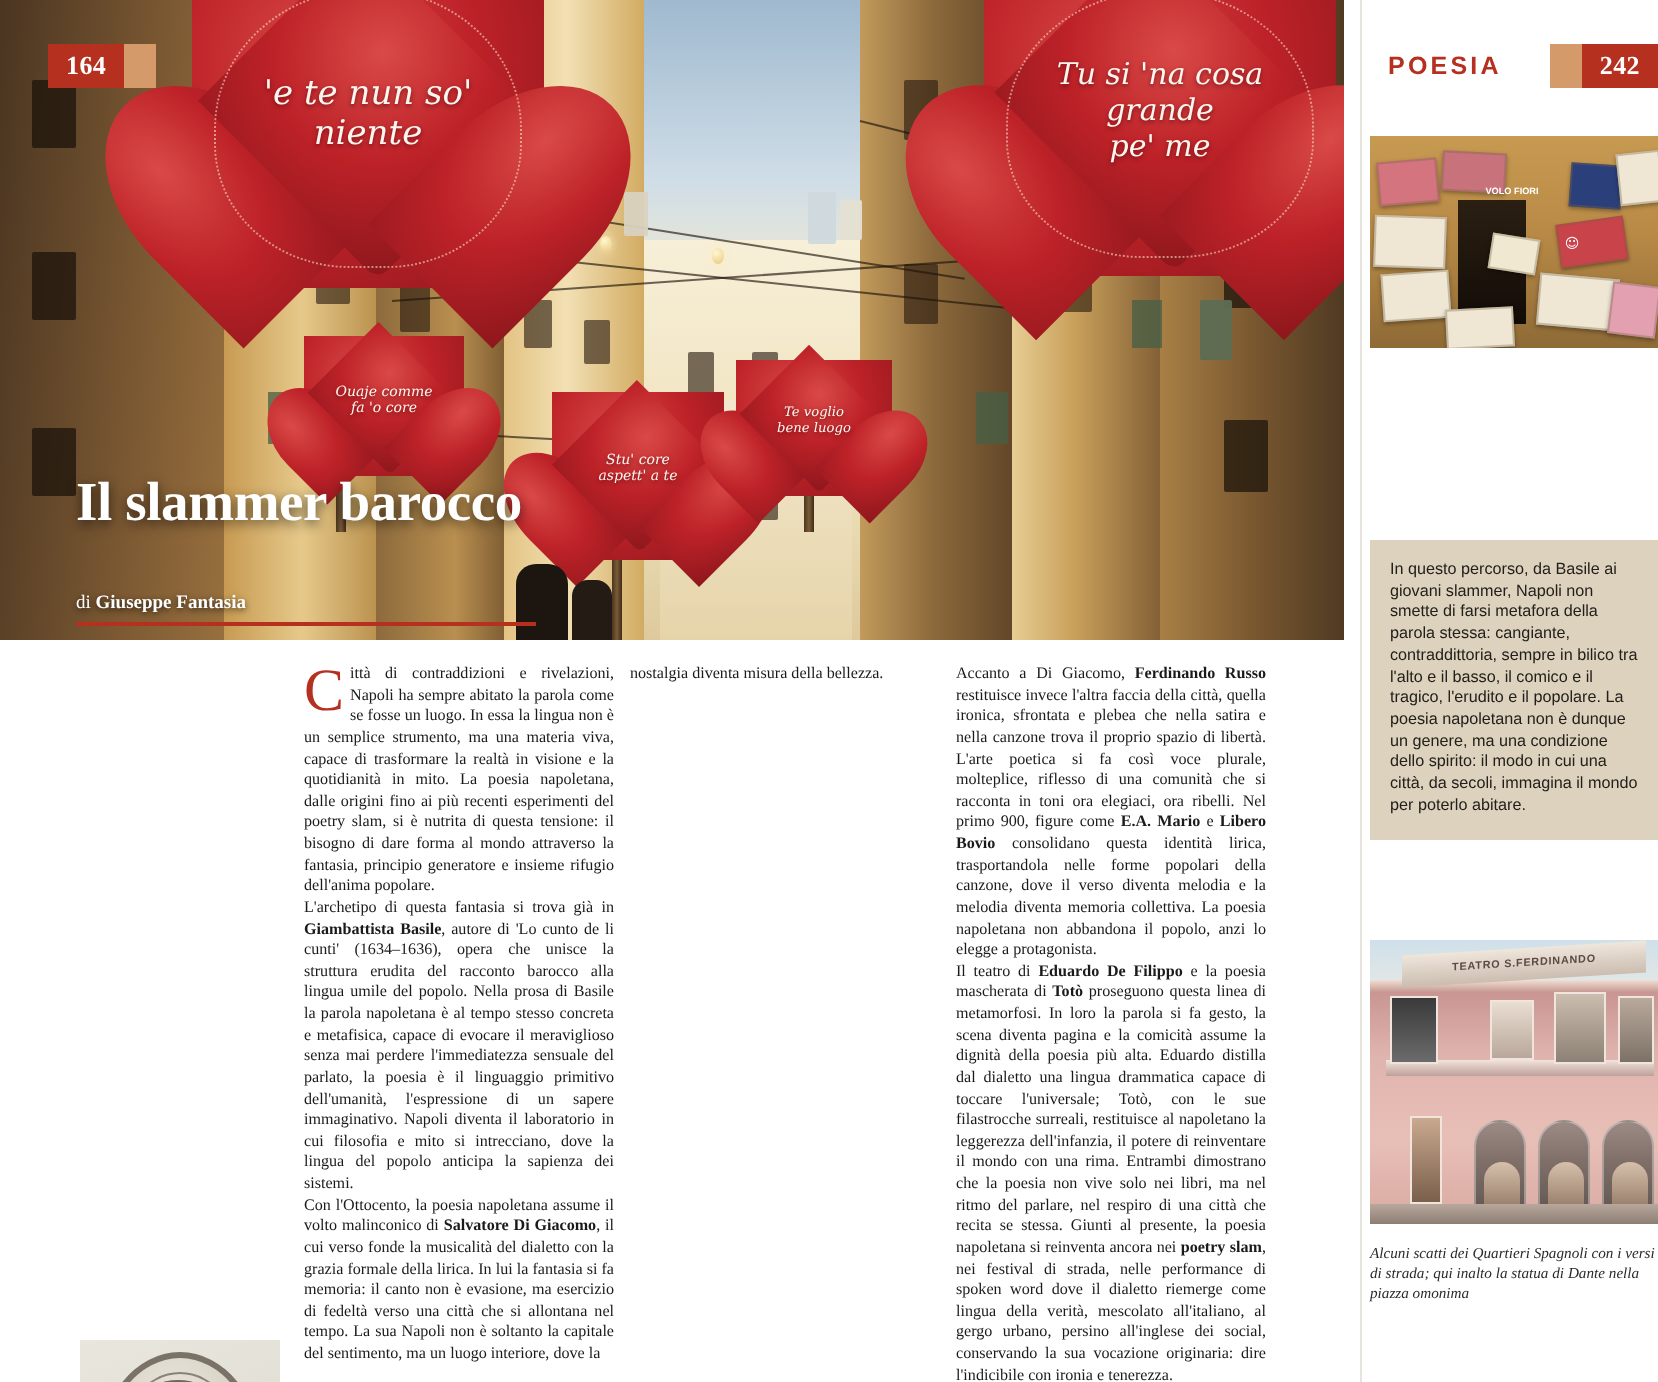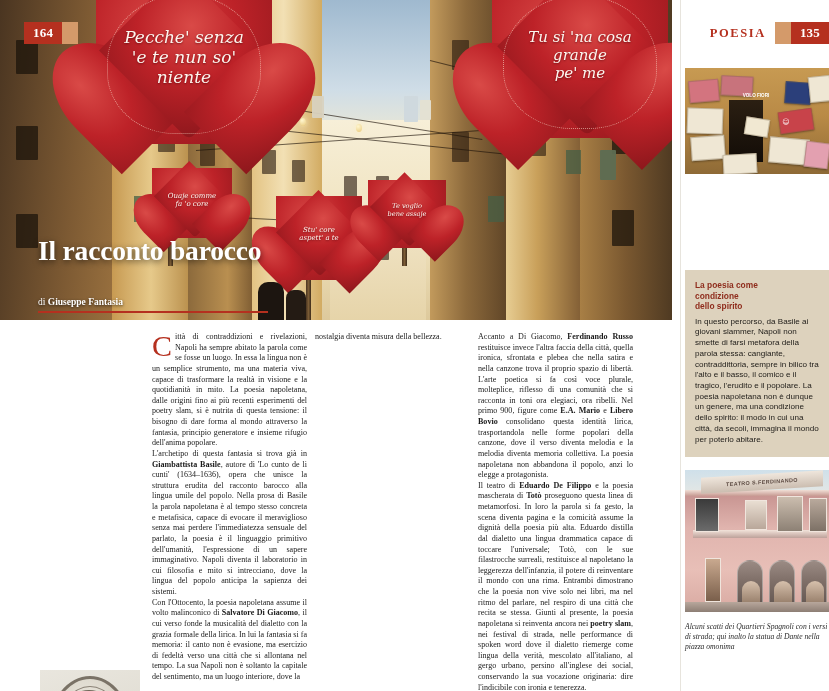--- a/index.html
+++ b/index.html
@@ -108,22 +108,22 @@
   .folio-tab { width:16px; background:#d49a6a; }
   .hdr-kicker {
     color:#ffffff; font-family:"Liberation Serif", serif; font-weight:700;
     font-size:15px; margin-left:12px; display:flex; align-items:center;
     text-shadow:0 1px 3px rgba(0,0,0,.55); letter-spacing:.2px;
   }
 
   
   .hdr-right { position:absolute; right:0px; top:22px; display:flex; align-items:stretch; z-index:12; }
   .hdr-section {
-    color:#b5301f; font-family:Liberation Serif, serif; font-weight:700; font-size:12.5px;
-    letter-spacing:1.6px; display:flex; align-items:center; margin-right:9px;
+    color:#b5301f; font-family:Liberation Sans, sans-serif; font-weight:700; font-size:12.5px;
+    letter-spacing:1.6px; display:flex; align-items:center; margin-right:24px;
   }
 
   
   .hero-title {
     position:absolute; left:38px; top:236px; z-index:12;
     color:#ffffff; font-family:"Liberation Serif", serif; font-weight:700;
     font-size:27.5px; line-height:1.07; letter-spacing:-0.2px;
     text-shadow:0 2px 6px rgba(0,0,0,.6);
   }
   .hero-title div { white-space:nowrap; }
@@ -314,21 +314,20 @@
       <div class="laundry" style="left:420px; top:100px; width:11px; height:20px; background:#e4e0d2;"></div>
       <div class="laundry" style="left:312px; top:96px;  width:12px; height:22px; background:#d8d2c0;"></div>
       <div class="laundry" style="left:600px; top:150px; width:16px; height:30px; background:#5d6d52;"></div>
 
       <div class="heart" style="left:96px; top:-16px; width:176px; height:160px; z-index:10;">
         <div class="shape">
             <div class="body"></div>
           </div>
         <div class="heart-dots"></div>
         <div class="heart-txt" style="font-size:17px; padding-bottom:14px;">
-          <span>Pecche' senza</span>
           <span>'e te nun so'</span>
           <span>niente</span>
         </div>
       </div>
 
       <div class="heart" style="left:492px; top:-14px; width:176px; height:152px; z-index:10;">
         <div class="shape">
             <div class="body"></div>
           </div>
         <div class="heart-dots"></div>
@@ -361,34 +360,34 @@
         </div>
       </div>
 
       <div class="heart-pole" style="left:402px; top:222px; width:5px; height:44px; z-index:8;"></div>
       <div class="heart" style="left:368px; top:180px; width:78px; height:68px; z-index:9;">
         <div class="shape">
             <div class="body"></div>
           </div>
         <div class="heart-txt" style="font-size:6.6px; padding-bottom:6px;">
           <span>Te voglio</span>
-          <span>bene assaje</span>
+          <span>bene luogo</span>
         </div>
       </div>
 
       <div style="position:absolute; left:258px; top:282px; width:26px; height:38px; background:#1c1510; border-radius:10px 10px 0 0; z-index:11;"></div>
       <div style="position:absolute; left:286px; top:290px; width:20px; height:30px; background:#241b14; border-radius:8px 8px 0 0; z-index:11;"></div>
 
       <div class="hdr-left">
         <div class="folio-box">164</div>
         <div class="folio-tab"></div>
       </div>
 
       <div class="hero-title">
-        <div>Il racconto barocco</div>
+        <div>Il slammer barocco</div>
       </div>
       <div class="byline">
         <span>di </span><b>Giuseppe Fantasia</b>
       </div>
       <div class="byline-rule"></div>
     </div>
 
     <div class="body-area">
 
       <div class="portrait">
@@ -420,21 +419,21 @@
   </div>
 
   <div class="page-gutter"></div>
 
   <div class="page-right">
     <div class="rp-divider"></div>
 
     <div class="hdr-right">
       <div class="hdr-section">POESIA</div>
       <div class="folio-tab"></div>
-      <div class="folio-box">135</div>
+      <div class="folio-box">242</div>
     </div>
 
     <div class="rp-photo1">
       <div class="wall"></div>
       <div class="door-dark"></div>
 
       <div class="shrine-note" style="left:4px;  top:12px; width:30px; height:22px; transform:rotate(-5deg); background:#d3747f;"></div>
       <div class="shrine-note" style="left:36px; top:8px;  width:32px; height:20px; transform:rotate(3deg);  background:#c8737c;"></div>
       <div class="shrine-note blue" style="left:100px; top:14px; width:26px; height:22px; transform:rotate(4deg);"></div>
       <div class="shrine-note" style="left:124px; top:8px;  width:22px; height:26px; transform:rotate(-6deg);"></div>
@@ -454,25 +453,20 @@
       </div>
       <div class="smiley" style="left:90px; top:44px;">
         <div class="shape">
             <div class="body"></div>
           </div>
         <div class="smiley-face">☺</div>
       </div>
     </div>
 
     <div class="rp-box">
-      <div class="rp-box-title">
-        <div>La poesia come</div>
-        <div>condizione</div>
-        <div>dello spirito</div>
-      </div>
       <div class="rp-box-body">In questo percorso, da Basile ai giovani slammer, Napoli non smette di farsi metafora della parola stessa: cangiante, contraddittoria, sempre in bilico tra l'alto e il basso, il comico e il tragico, l'erudito e il popolare. La poesia napoletana non è dunque un genere, ma una condizione dello spirito: il modo in cui una città, da secoli, immagina il mondo per poterlo abitare.</div>
     </div>
 
     <div class="rp-photo2">
       <div class="theatre-sky"></div>
       <div class="theatre-facade"></div>
       <div class="theatre-cornice"></div>
       <div class="theatre-sign">TEATRO S.FERDINANDO</div>
       <div class="theatre-balcony"></div>
 

